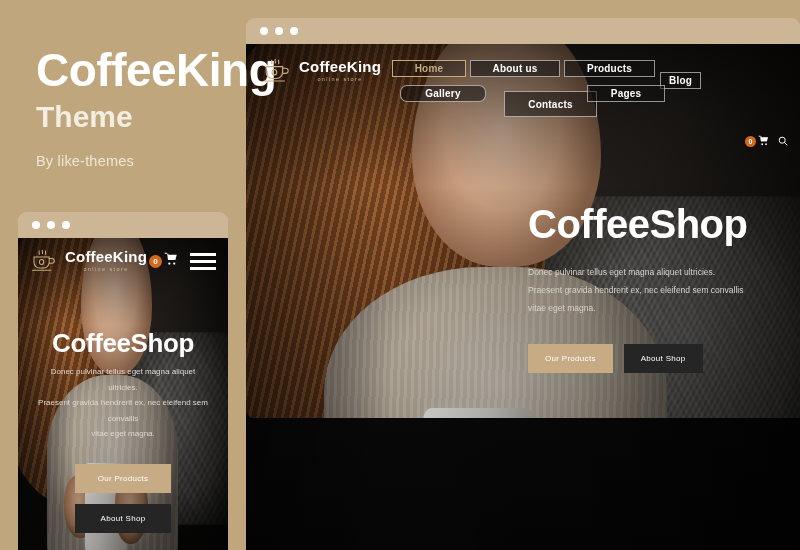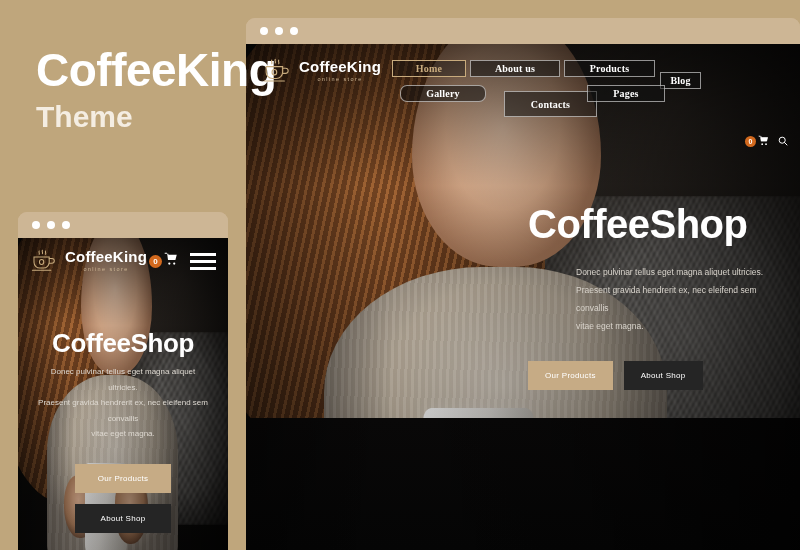--- a/index.html
+++ b/index.html
@@ -124,35 +124,35 @@
   .d-logo{ position:absolute; left:16px; top:14px; }
   .d-logo .logo-icon{ width:30px; height:26px; }
   .d-logo .logo-name{ font-size:15px; }
   .d-logo .logo-tag{ font-size:5.5px; margin-top:2px; }
 
   .d-nav{ position:absolute; left:146px; top:8px; width:330px; }
   .navbtn{
     position:absolute; border:1px solid rgba(255,255,255,.55);
     color:#fff; font-size:10px; font-weight:bold; letter-spacing:.2px;
     display:flex; align-items:center; justify-content:center;
-    background:rgba(16,16,16,.55); height:17px; cursor:pointer;font-family:Liberation Serif, serif;
+    background:rgba(16,16,16,.55); height:17px; cursor:pointer;
   }
   .navbtn.active{ border-color:#c8ab7d; color:#c8ab7d; background:rgba(16,16,16,.35); }
 
   .d-tools{ position:absolute; right:12px; top:88px; display:flex; align-items:center; gap:9px; z-index:6; }
   .cartwrap{ position:relative; display:flex; align-items:center; gap:2px; cursor:pointer; }
   .badge{
     width:11px; height:11px; border-radius:50%; background:#d2691e;
     color:#fff; font-size:7px; font-weight:bold;
     display:flex; align-items:center; justify-content:center;
   }
 
   .d-hero{ position:absolute; left:282px; right:18px; top:160px; z-index:5; }
   .d-hero-title{ font-size:40px; font-weight:bold; color:#fff; letter-spacing:-.5px; line-height:1; }
-  .d-hero-text{ margin-top:20px; color:#d9d4cc; font-size:8.5px; line-height:2.1;margin-left:48px; }
+  .d-hero-text{ margin-top:20px; color:#d9d4cc; font-size:8.5px; line-height:2.1; }
   .d-hero-btns{ margin-top:26px; display:flex; gap:11px; }
   .btn{
     font-size:8px; font-weight:normal; letter-spacing:.3px;
     padding:10px 17px; cursor:pointer; white-space:nowrap;
   }
   .btn-primary{ background:#c6ab85; color:#ffffff; }
   .btn-dark{ background:#252525; color:#ffffff; }
 
   
   #mobile-window{ left:18px; top:212px; width:210px; height:338px;
@@ -177,20 +177,21 @@
   .m-btn{ width:96px; text-align:center; padding:10px 0; }
 
   .cup svg{ display:block; }
 </style>
 </head>
 <body>
 
 <div class="promo">
   <div class="promo-title">CoffeeKing</div>
   <div class="promo-sub">Theme</div>
+  <div class="promo-author">By like-themes</div>
 </div>
 
 <div class="win" id="desktop-window">
 
   <div class="chrome">
     <span class="dot"></span>
     <span class="dot"></span>
     <span class="dot"></span>
   </div>
 

